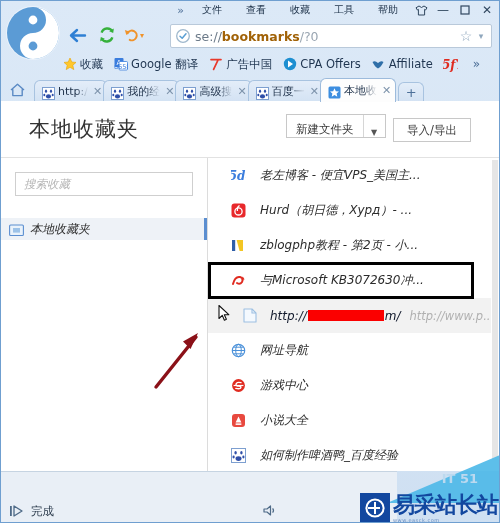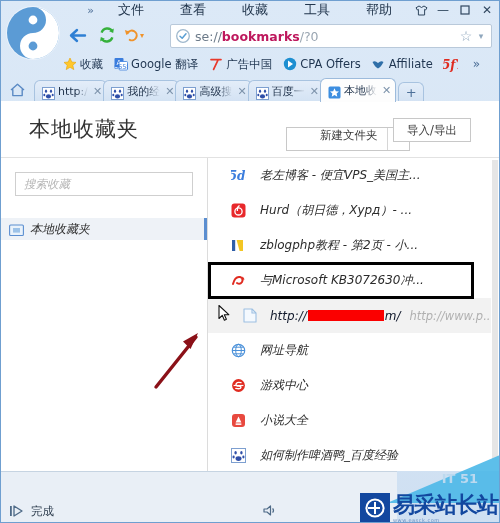--- a/index.html
+++ b/index.html
@@ -12,21 +12,21 @@
          background: linear-gradient(#dce9f7, #cfe0f2); }
 
   
   .frame-border { position:absolute; left:0; top:0; width:500px; height:523px;
                   border:1px solid #6f9fd0; pointer-events:none; }
 
   
   .menurow { position:absolute; left:0; top:0; width:500px; height:20px;
              display:flex; align-items:center; justify-content:flex-end; padding-right:2px; }
   .chev-menu { font-size:11px; color:#4b6d96; margin-right:6px; }
-  .menu-item { font-size:13px; color:#22364d; margin:0 18px; white-space:nowrap;
+  .menu-item { font-size:10px; color:#22364d; margin:0 12px; white-space:nowrap;
                font-family:"DejaVu Sans","Liberation Sans",sans-serif; }
   .win-ico { width:22px; height:18px; display:flex; align-items:center; justify-content:center;
              color:#30475f; font-size:12px; }
   .shirt { width:22px; height:18px; display:flex; align-items:center; justify-content:center; }
 
   
   .logo { position:absolute; left:6px; top:6px; width:54px; height:54px; border-radius:50%;
           background:#eaf2fb; overflow:hidden; }
   .logo svg { display:block; }
 
@@ -36,21 +36,21 @@
   .navbtn { width:26px; height:24px; display:flex; align-items:center; justify-content:center;
             cursor:default; }
 
   
   .addrwrap { position:absolute; left:170px; top:24px; width:322px; height:24px;
               background:#fff; border:1px solid #b9c9da; border-radius:2px;
               display:flex; align-items:center; padding:0 4px; }
   .shield { width:16px; height:16px; margin-right:4px; flex:0 0 auto; }
   .addrtext { flex:1; font-size:12.5px; color:#6c7a89; white-space:nowrap; overflow:hidden;
               font-family:"DejaVu Sans","Liberation Sans",sans-serif; }
-  .addrtext b { color:#be185d; font-weight:bold; }
+  .addrtext b { color:#a16207; font-weight:bold; }
   .addrtext .tail { color:#9aa6b2; }
   .star-addr { width:18px; color:#8fa7bd; font-size:14px; text-align:center; }
   .caret-addr { width:12px; color:#8fa7bd; font-size:9px; text-align:center; }
 
   
   .bkbar { position:absolute; left:62px; top:52px; width:438px; height:24px;
            display:flex; align-items:center; }
   .bkitem { display:flex; align-items:center; margin-right:10px; white-space:nowrap; }
   .bkicon { width:15px; height:15px; margin-right:3px; display:flex; align-items:center;
             justify-content:center; flex:0 0 auto; }
@@ -75,22 +75,22 @@
             justify-content:center; border:1px solid #a8c3e0; border-bottom:none;
             border-radius:6px 6px 0 0; background:linear-gradient(#e3edf9,#d3e2f3);
             color:#4c7099; font-size:13px; }
 
   
   .page { position:absolute; left:1px; top:101px; width:498px; height:370px; background:#fff;
           overflow:hidden; }
   .pagehead { position:relative; height:57px; border-bottom:1px solid #e2e2e2; }
   .ptitle { position:absolute; left:28px; top:14px; font-size:21px; color:#333;
             letter-spacing:1px; }
-  .btn-newfolder { position:absolute; left:285px; top:26px; height:24px; display:flex;
-                   align-items:flex-start; border:1px solid #c8c8c8; background:#fff;padding-left:24px; }
+  .btn-newfolder { position:absolute; left:285px; top:13px; height:24px; display:flex;
+                   align-items:flex-end; border:1px solid #c8c8c8; background:#fff; }
   .btn-newfolder .lbl { padding:0 9px; font-size:11.5px; color:#3b3b3b; }
   .btn-newfolder .sep { width:1px; height:100%; background:#d6d6d6; }
   .btn-newfolder .drop { width:21px; text-align:center; font-size:8px; color:#555; }
   .btn-impexp { position:absolute; left:392px; top:17px; height:24px; min-width:78px;
                 border:1px solid #c8c8c8; background:#fff; display:flex; align-items:center;
                 justify-content:center; font-size:11.5px; color:#3b3b3b; }
 
   
   .bodysplit { position:relative; height:313px; display:flex;font-style:italic; }
   .sidebar { width:207px; border-right:1px solid #dcdcdc; position:relative; background:#fff; }

